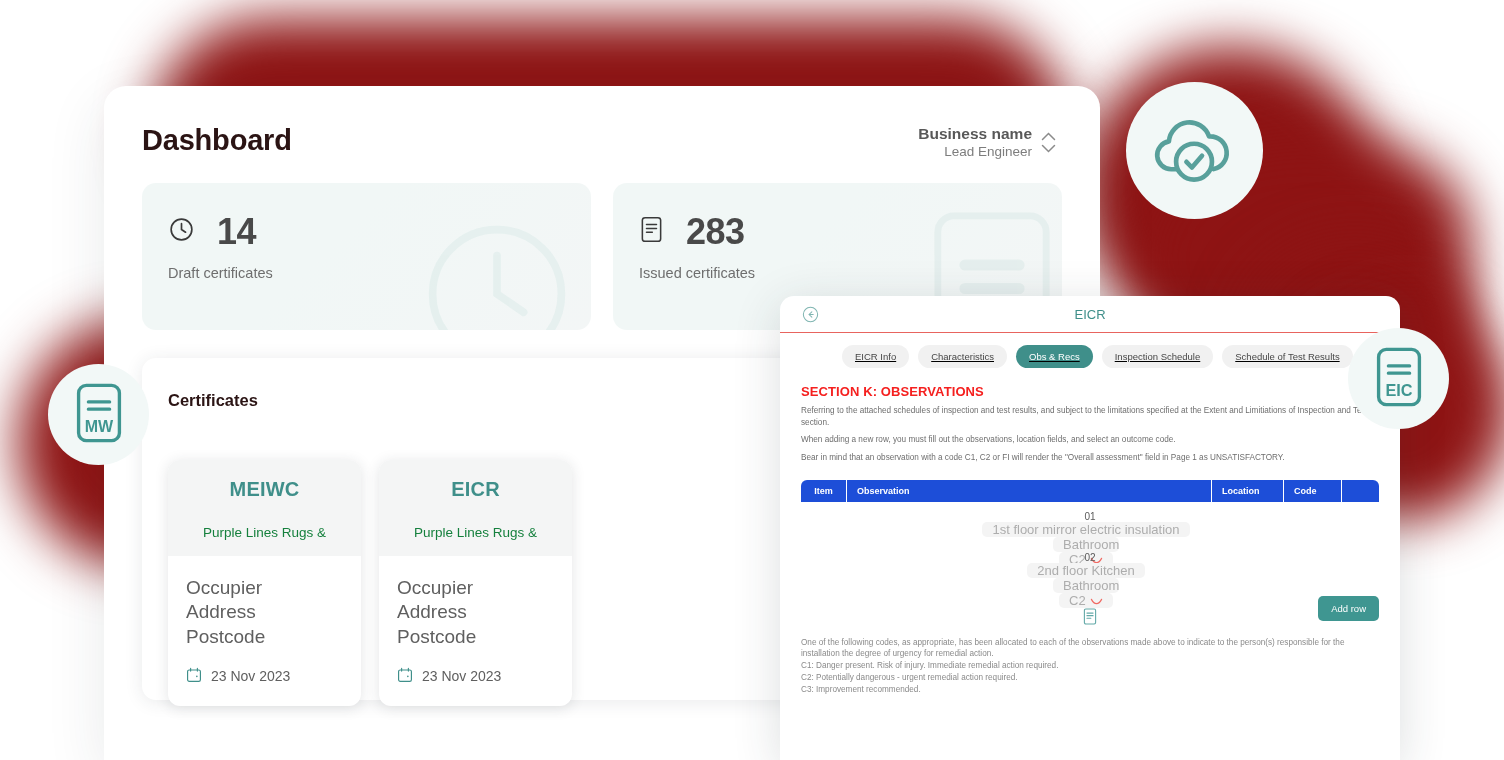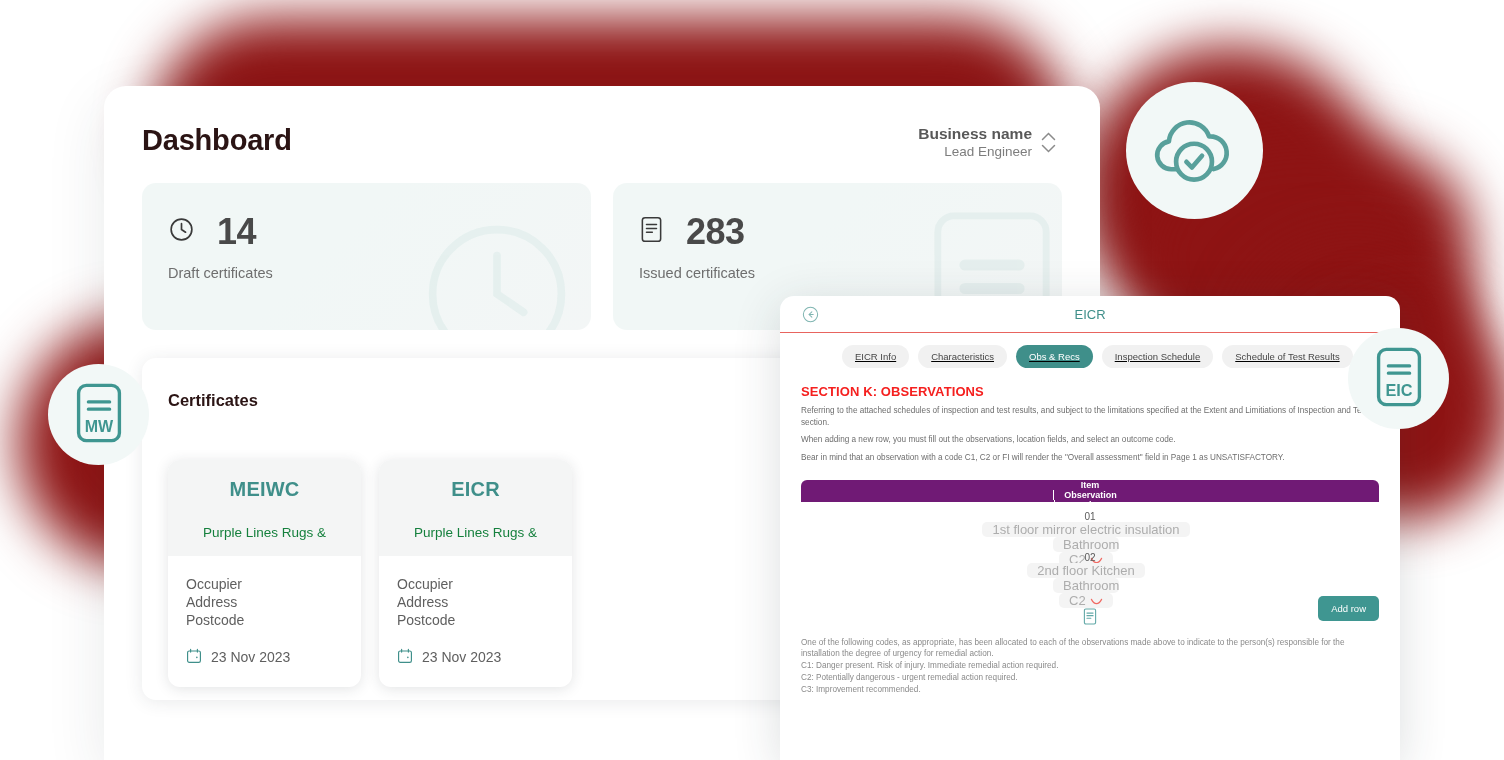--- a/index.html
+++ b/index.html
@@ -68,21 +68,21 @@
   }
   .cert-cards { display:flex; gap:18px; padding: 40px 4px 0 4px; }
   .cert-card {
     width: 193px; border-radius: 12px; overflow:hidden;
     box-shadow: 0 2px 14px rgba(40,50,55,.13); background:#fff;
   }
   .cert-top { background:#f4f5f5; padding: 18px 10px 16px 10px; text-align:center; }
   .cert-type { font-size:20px; font-weight:700; color:#3f8f8a; letter-spacing:.2px; }
   .cert-client { font-size:13.5px; color:#15803d; margin-top:24px; }
   .cert-body { padding: 20px 18px 20px 18px; }
-  .cert-line { font-size:14px; color:#5f5f5f; line-height:1.28; }
+  .cert-line { font-size:19px; color:#5f5f5f; line-height:1.28; }
   .cert-date { display:flex; align-items:center; gap:9px; margin-top:18px; font-size:14px; color:#5f5f5f; }
 
   
   .eicr {
     position:absolute; left:780px; top:296px; width:620px; height:464px;
     background:#fff; border-radius: 14px 14px 0 0;
     box-shadow: 0 10px 48px rgba(40,50,55,.16);
     overflow:hidden;
   }
   .eicr-top { position:relative; height:36px; }
@@ -97,22 +97,22 @@
   .tab.active { background:#3f8f8a; color:#fff; }
   .tab.clipped { overflow:hidden; width:58px; }
 
   .eicr-body { padding: 16px 21px 0 21px; }
   .sec-title { color:#f5201f; font-size:13px; font-weight:700; letter-spacing:.1px; }
   .sec-p { font-size:8.2px; color:#6e6e6e; line-height:1.42; margin-top:6px; }
 
   
   .obs-table { margin-top: 16px; }
   .obs-head {
-    display:flex; align-items:center; background:#701a75; color:#fff;
-    border-radius: 6px 6px 0 0; height:22px; font-size:9px; font-weight:700;flex-direction:column;
+    display:flex; align-items:center; background:#1d4ed8; color:#fff;
+    border-radius: 6px 6px 0 0; height:22px; font-size:9px; font-weight:700;
   }
   .th { padding: 0 10px; display:flex; align-items:center; height:100%; }
   .th.sep { border-left:1.2px solid #ffffff; }
   .c-item { width:45px; justify-content:center; }
   .c-obs  { flex:1; }
   .c-loc  { width:72px; }
   .c-code { width:58px; }
   .c-act  { width:38px; }
   .obs-row { display:flex; align-items:center; height:32px; margin-top:9px; font-size:9.5px;flex-direction:column; }
   .cell-item { width:45px; text-align:center; color:#5a5a5a; font-size:10px; }

